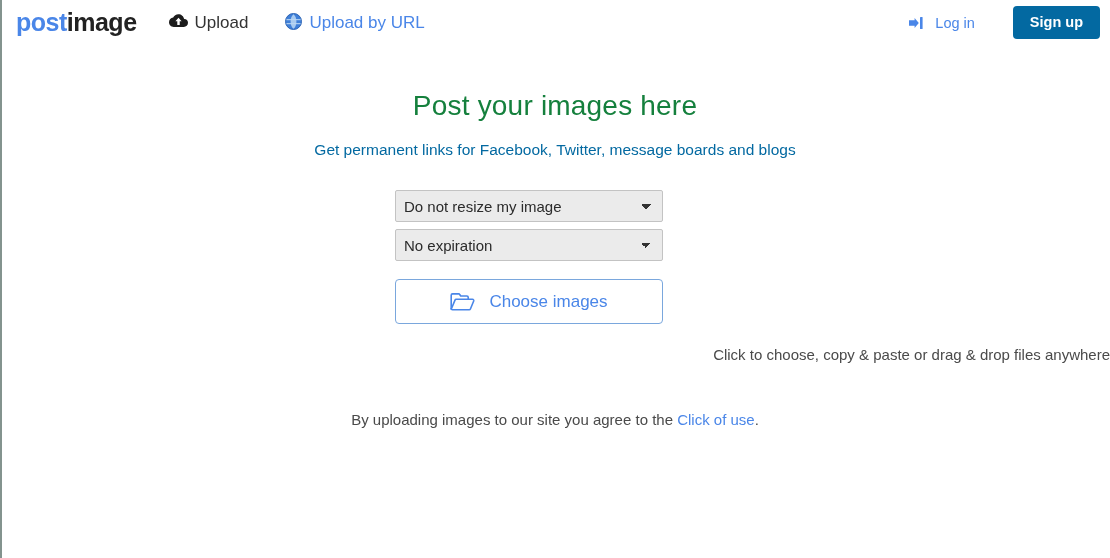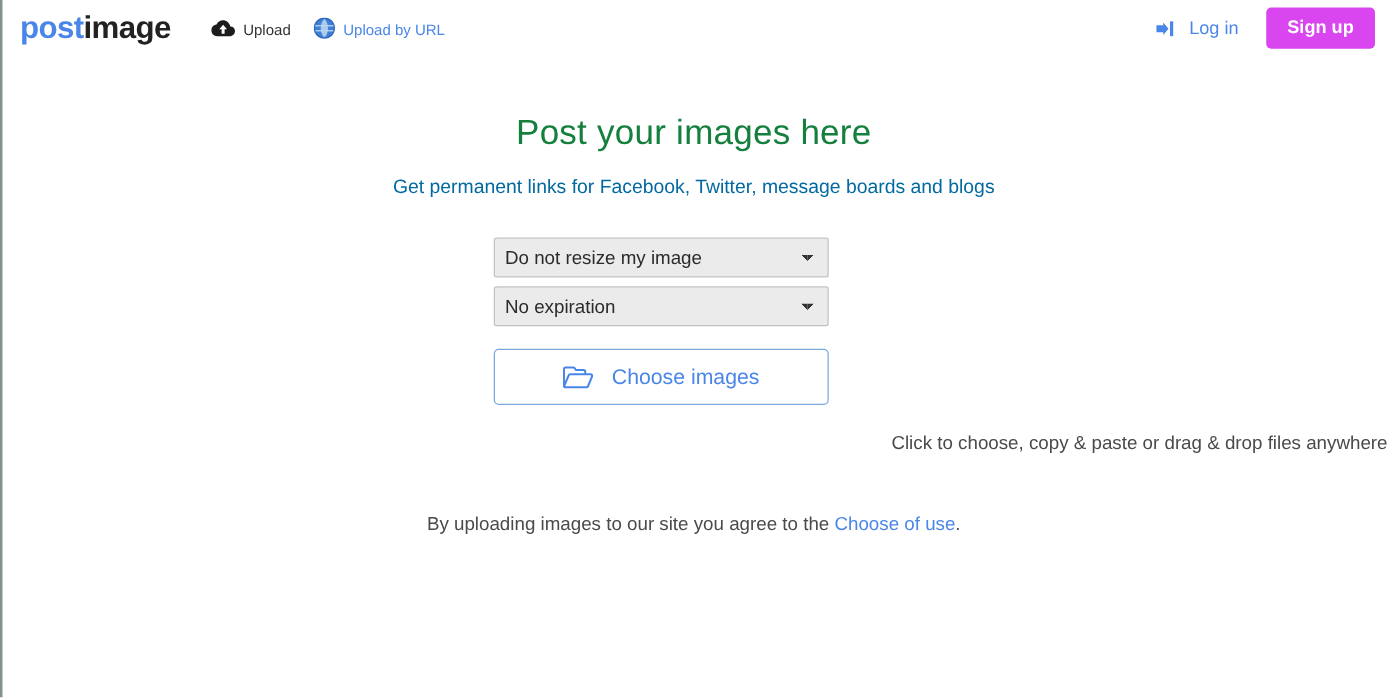--- a/index.html
+++ b/index.html
@@ -42,23 +42,23 @@
     line-height: 1;
     margin-right: 32px;
     cursor: pointer;
     white-space: nowrap;
   }
   .logo .post { color: #4a86e8; }
   .logo .image { color: #222222; }
 
   .nav-link {
     display: inline-flex;
-    align-items: flex-end;
-    font-size: 12px;
-    margin-right: 18px;
+    align-items: flex-start;
+    font-size: 17px;
+    margin-right: 37px;
     text-decoration: none;
     white-space: nowrap;
   }
   .nav-link .lbl { margin-left: 7px; }
   .nav-upload .lbl { color: #333333; }
   .nav-url .lbl { color: #4a86e8; }
 
   .header-right {
     position: absolute;
     right: 10px;
@@ -70,30 +70,31 @@
   .login-link {
     display: inline-flex;
     align-items: center;
     font-size: 14.5px;
     color: #4a86e8;
     text-decoration: none;
     margin-right: 22px;
   }
   .login-link .lbl { margin-left: 12px; }
   .signup-btn {
-    background: #d946ef;
+    background: #0369a1;
     color: #ffffff;
     font-size: 14.5px;
     font-weight: bold;
     border: none;
     border-radius: 4px;
     padding: 8px 17px;
     cursor: pointer;
     font-family: "Liberation Sans", sans-serif;
     line-height: 1.2;
+    margin-left: 16px;
   }
 
   
   .main {
     text-align: center;
     padding-top: 33px;
   }
   .page-title {
     font-size: 28px;
     font-weight: normal;
@@ -240,15 +241,15 @@
           <path d="M1.2 17.2V3.2c0-.7.6-1.3 1.3-1.3h6.1c.5 0 .9.2 1.1.6l1 1.5h6.2c.7 0 1.3.6 1.3 1.3v2.1" fill="none" stroke="#4a86e8" stroke-width="1.6" stroke-linejoin="round"></path>
           <path d="M1.2 17.2L5 8.1c.2-.5.7-.8 1.2-.8h16.3c.9 0 1.5.9 1.2 1.7l-3.3 8c-.2.5-.7.8-1.2.8H2.5c-.7 0-1.3-.6-1.3-1.3z" fill="#ffffff" stroke="#4a86e8" stroke-width="1.6" stroke-linejoin="round"></path>
         </svg>
       </span>
       <span class="lbl">Choose images</span>
     </button>
   </div>
 
   <p class="hint">Click to choose, copy &amp; paste or drag &amp; drop files anywhere</p>
 
-  <p class="terms"><span>By uploading images to our site you agree to the </span><a href="#">Choose of use</a><span>.</span></p>
+  <p class="terms"><span>By uploading images to our site you agree to the </span><a href="#">Click of use</a><span>.</span></p>
 
 </div>
 
 </body></html>

